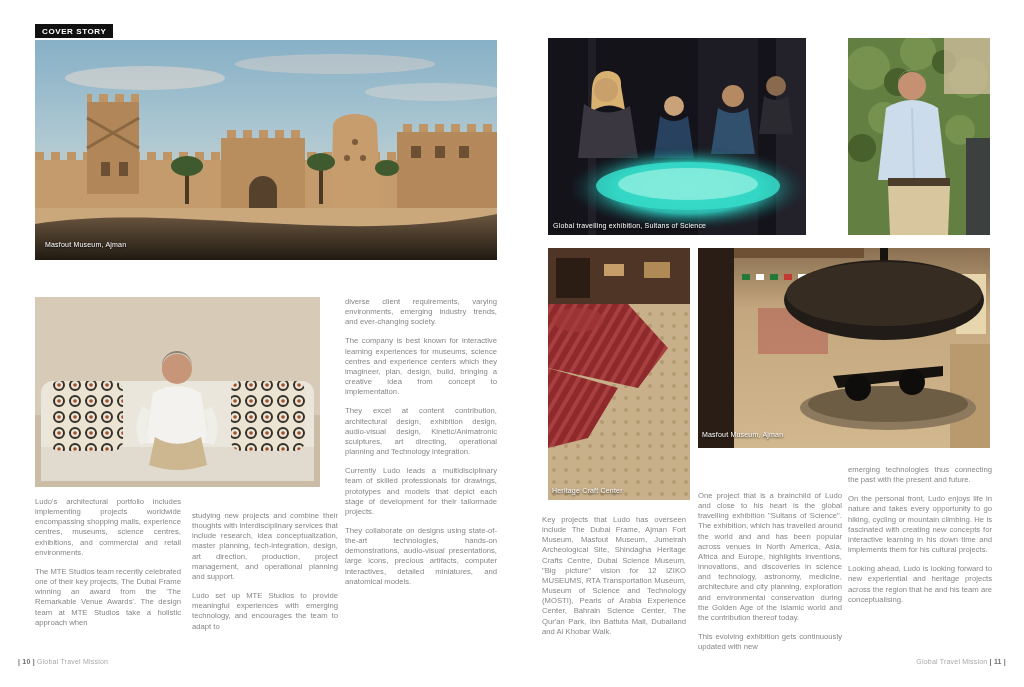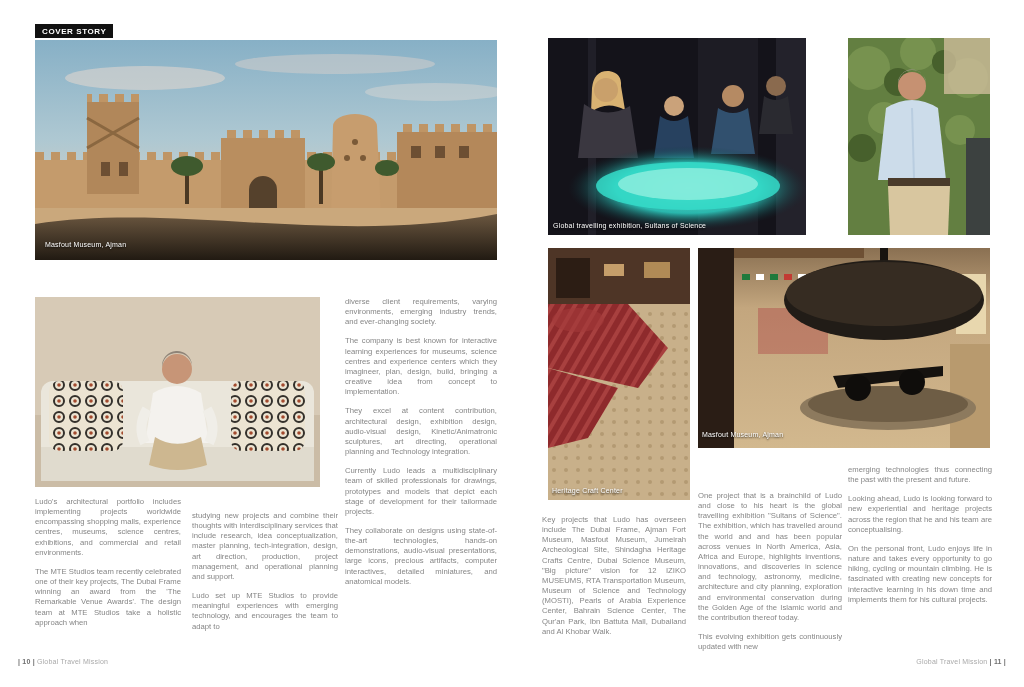--- a/index.html
+++ b/index.html
@@ -238,22 +238,22 @@
 
   <div class="col" style="left:542px;top:515px;width:144px;">
     <p>Key projects that Ludo has overseen include The Dubai Frame, Ajman Fort Museum, Masfout Museum, Jumeirah Archeological Site, Shindagha Heritage Crafts Centre, Dubai Science Museum, "Big picture" vision for 12 IZIKO MUSEUMS, RTA Transportation Museum, Museum of Science and Technology (MOSTI), Pearls of Arabia Experience Center, Bahrain Science Center, The Qur'an Park, Ibn Battuta Mall, Dubailand and Al Khobar Walk.</p>
   </div>
   <div class="col" style="left:698px;top:459px;width:144px;margin-top:32px;">
     <p>One project that is a brainchild of Ludo and close to his heart is the global travelling exhibition "Sultans of Science". The exhibition, which has travelled around the world and and has been popular across venues in North America, Asia, Africa and Europe, highlights inventions, innovations, and discoveries in science and technology, astronomy, medicine, architecture and city planning, exploration and environmental conservation during the Golden Age of the Islamic world and the contribution thereof today.</p>
     <p>This evolving exhibition gets continuously updated with new</p>
   </div>
   <div class="col" style="left:848px;top:433px;width:144px;margin-top:32px;">
     <p>emerging technologies thus connecting the past with the present and future.</p>
+    <p>On the personal front, Ludo enjoys life in nature and takes every opportunity to go hiking, cycling or mountain climbing. He is fascinated with creating new concepts for interactive learning in his down time and implements them for his cultural projects.</p>
     <p>Looking ahead, Ludo is looking forward to new experiential and heritage projects across the region that he and his team are conceptualising.</p>
-    <p>On the personal front, Ludo enjoys life in nature and takes every opportunity to go hiking, cycling or mountain climbing. He is fascinated with creating new concepts for interactive learning in his down time and implements them for his cultural projects.</p>
   </div>
 
   <div class="footer" id="footer-right">
     <span>Global Travel Mission</span>
     <span class="pg">| 11 |</span>
   </div>
 
 </div>
 
 </body></html>

